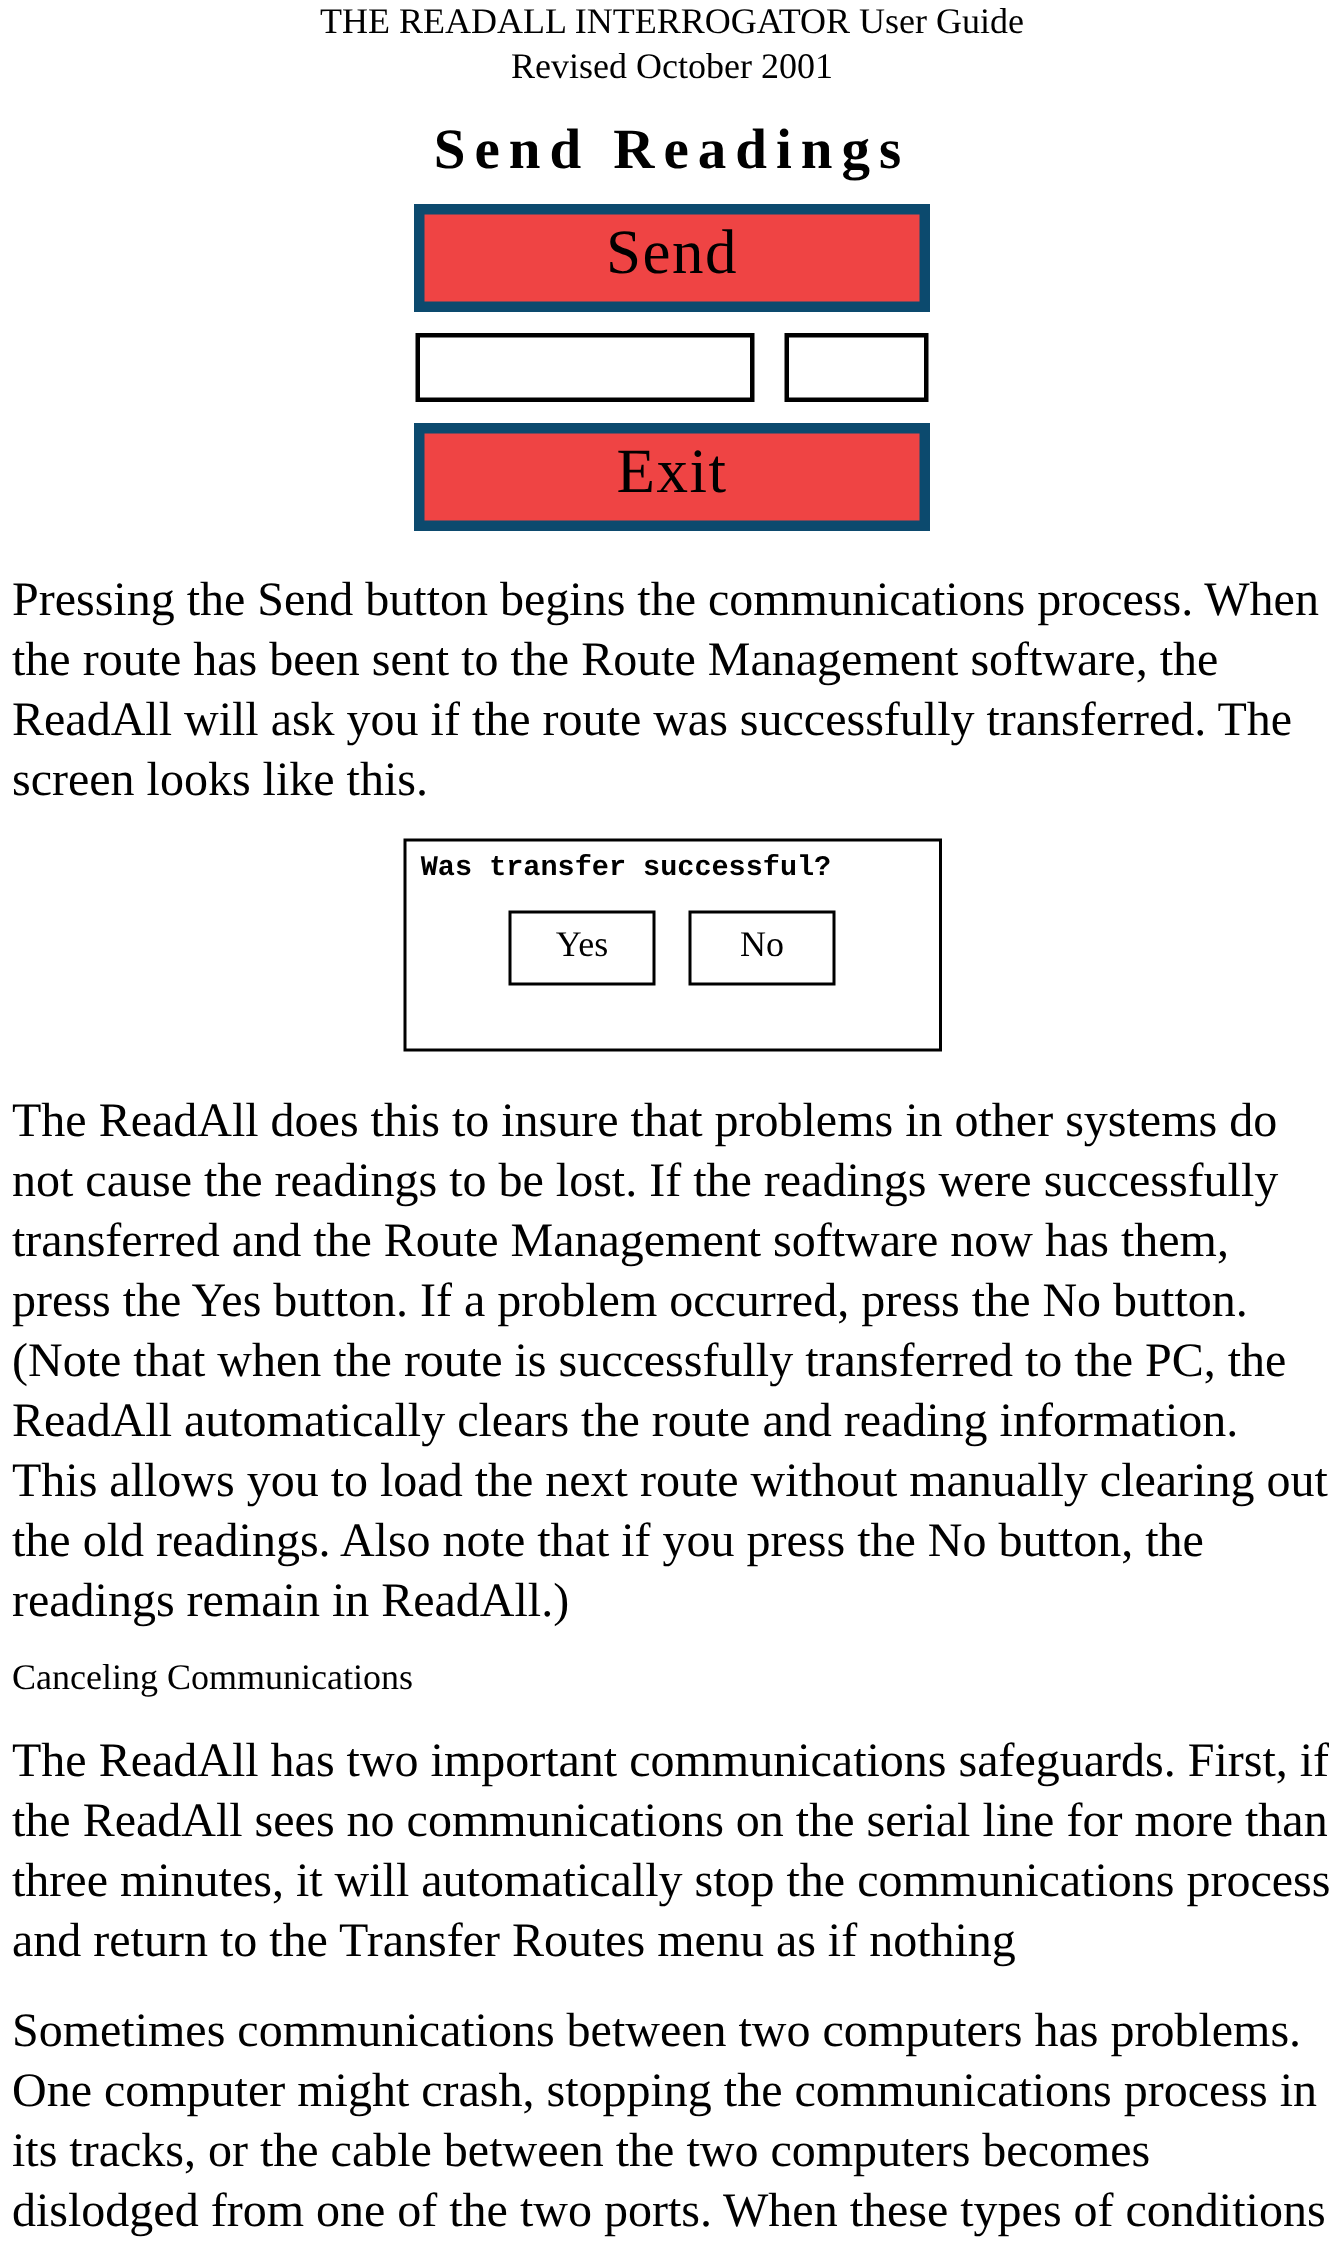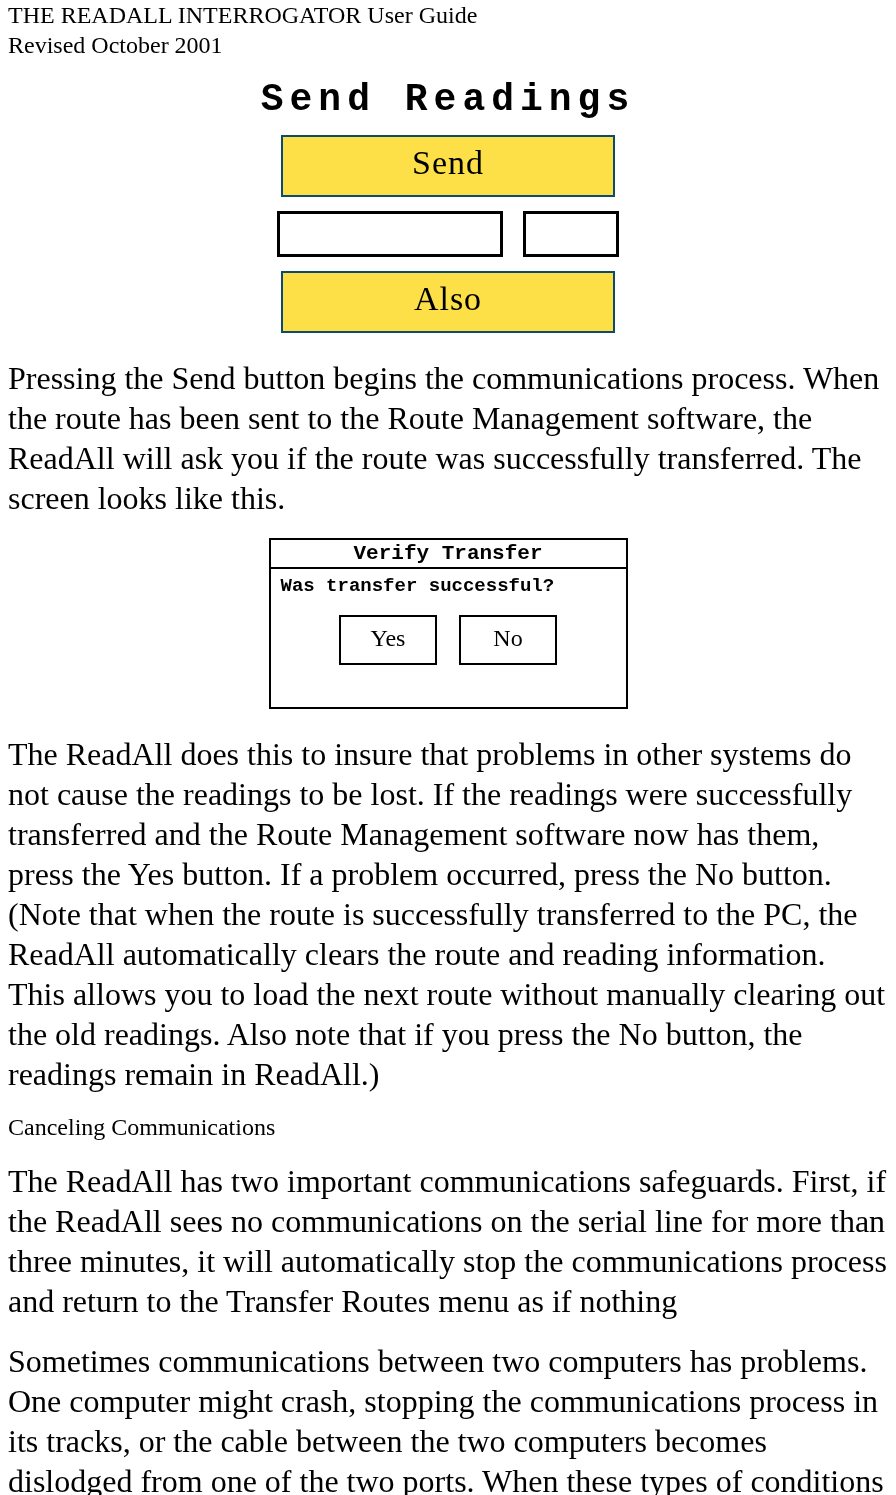--- a/index.html
+++ b/index.html
@@ -7,47 +7,48 @@
     padding: 0;
     background: #fff;
     font-family: "Times New Roman", Times, serif;
     color: #000;
     width: 896px;
   }
   .page {
     padding: 0 8px 20px 8px;
   }
   .doc-header {
+    text-align: center;
     font-size: 24px;
     line-height: 1.25;
     margin-bottom: 18px;
   }
   .screen1 {
     width: 400px;
     margin: 0 auto 25px auto;
     text-align: center;
   }
   .screen1-title {
-    font-family: Liberation Mono, monospace;
+    font-family: Liberation Serif, serif;
     font-weight: 900;
     font-size: 38px;
     letter-spacing: 6px;
     margin-bottom: 14px;
   }
   .screen1-btn {
     display: block;
     margin: 0 auto 14px auto;
     width: 330px;
     height: 58px;
-    border: 2px solid #0c4a6e;
+    border: 7px solid #0c4a6e;
     font-family: "Times New Roman", Times, serif;
-    font-size: 34px;
+    font-size: 42px;
     line-height: 52px;
     letter-spacing: 1px;
-    background: #fde047;
+    background: #ef4444;
   }
   .screen1-row {
     display: flex;
     justify-content: center;
     gap: 20px;
     margin-bottom: 14px;
   }
   .screen1-small {
     width: 220px;
     height: 40px;
@@ -125,27 +126,26 @@
     <div>Revised October 2001</div>
   </div>
 
   <div class="screen1">
     <div class="screen1-title">Send Readings</div>
     <div class="screen1-btn">Send</div>
     <div class="screen1-row">
       <div class="screen1-small"></div>
       <div class="screen1-tiny"></div>
     </div>
-    <div class="screen1-btn">Also</div>
+    <div class="screen1-btn">Exit</div>
   </div>
 
   <div class="body-text">Pressing the Send button begins the communications process.  When the route has been sent to the Route Management software, the ReadAll will ask you if the route was successfully transferred.  The screen looks like this.</div>
 
   <div class="screen2">
-    <div class="screen2-title">Verify Transfer</div>
     <div class="screen2-body">
       <div class="screen2-prompt">Was transfer successful?</div>
       <div class="screen2-buttons">
         <div class="screen2-btn">Yes</div>
         <div class="screen2-btn">No</div>
       </div>
     </div>
   </div>
 
   <div class="body-text">The ReadAll does this to insure that problems in other systems do not cause the readings to be lost.  If the readings were successfully transferred and the Route Management software now has them, press the Yes button.  If a problem occurred, press the No button.  (Note that when the route is successfully transferred to the PC, the ReadAll automatically clears the route and reading information.  This allows you to load the next route without manually clearing out the old readings.  Also note that if you press the No button, the readings remain in ReadAll.)</div>

